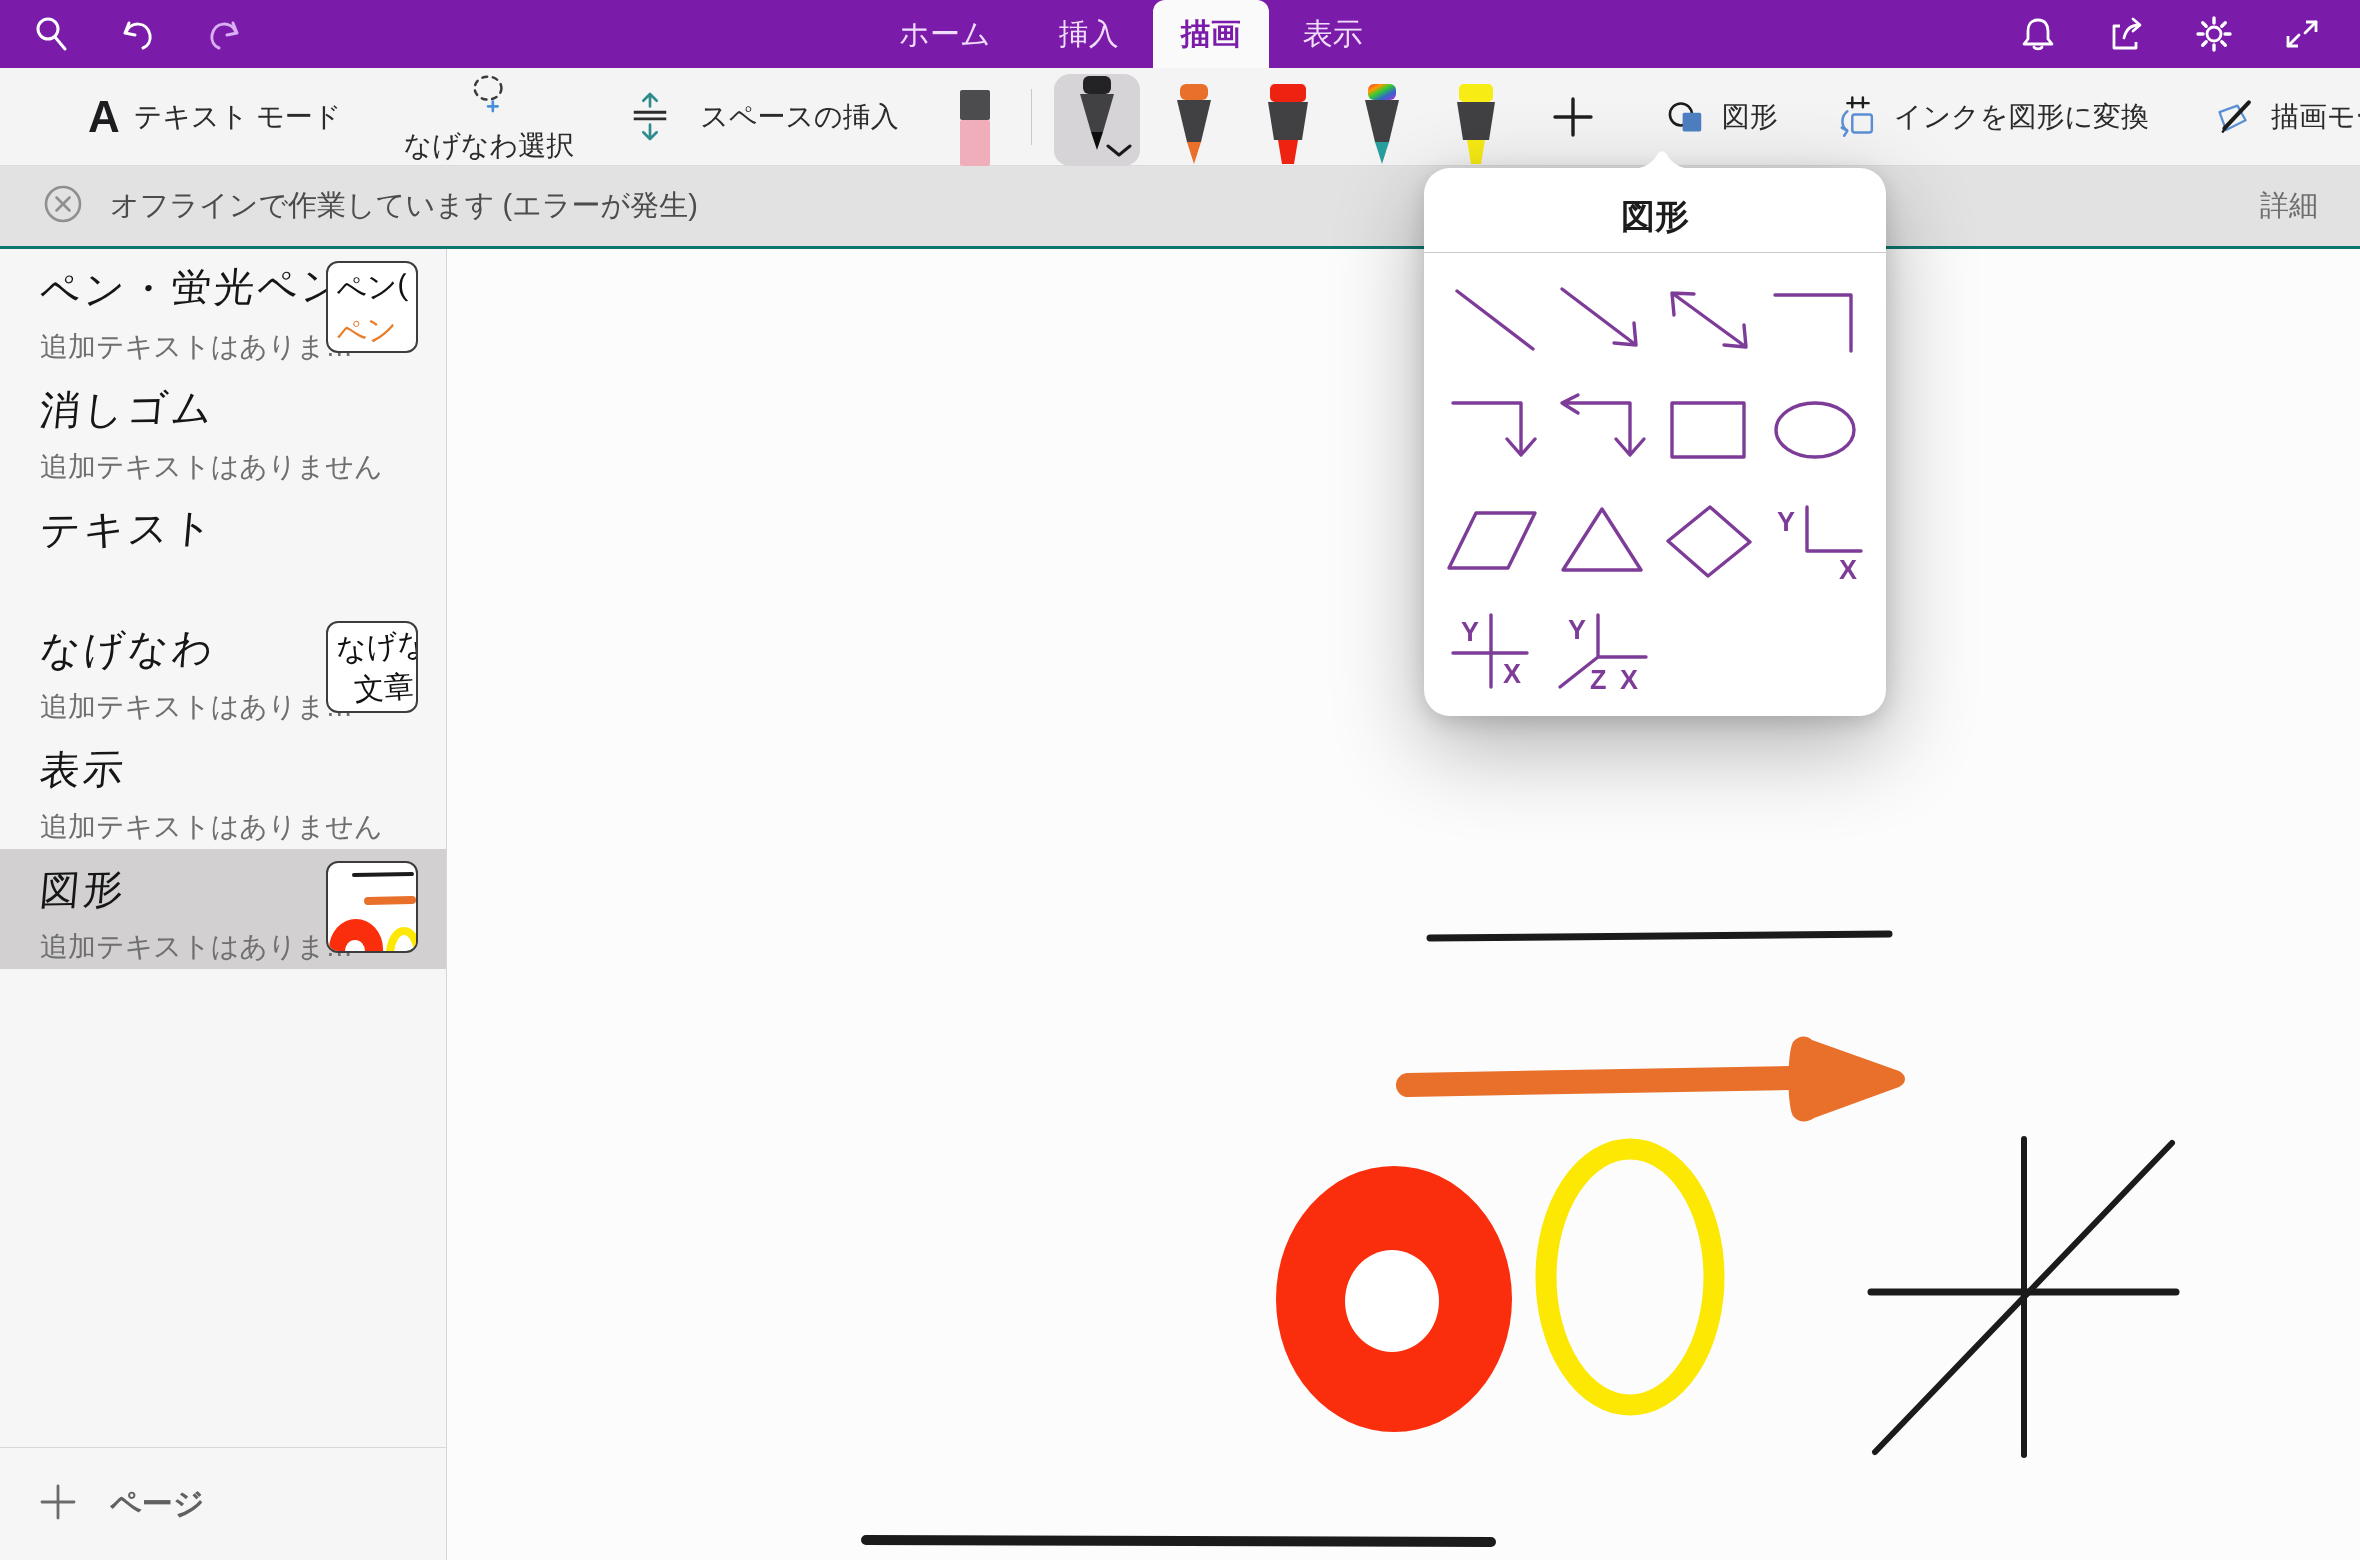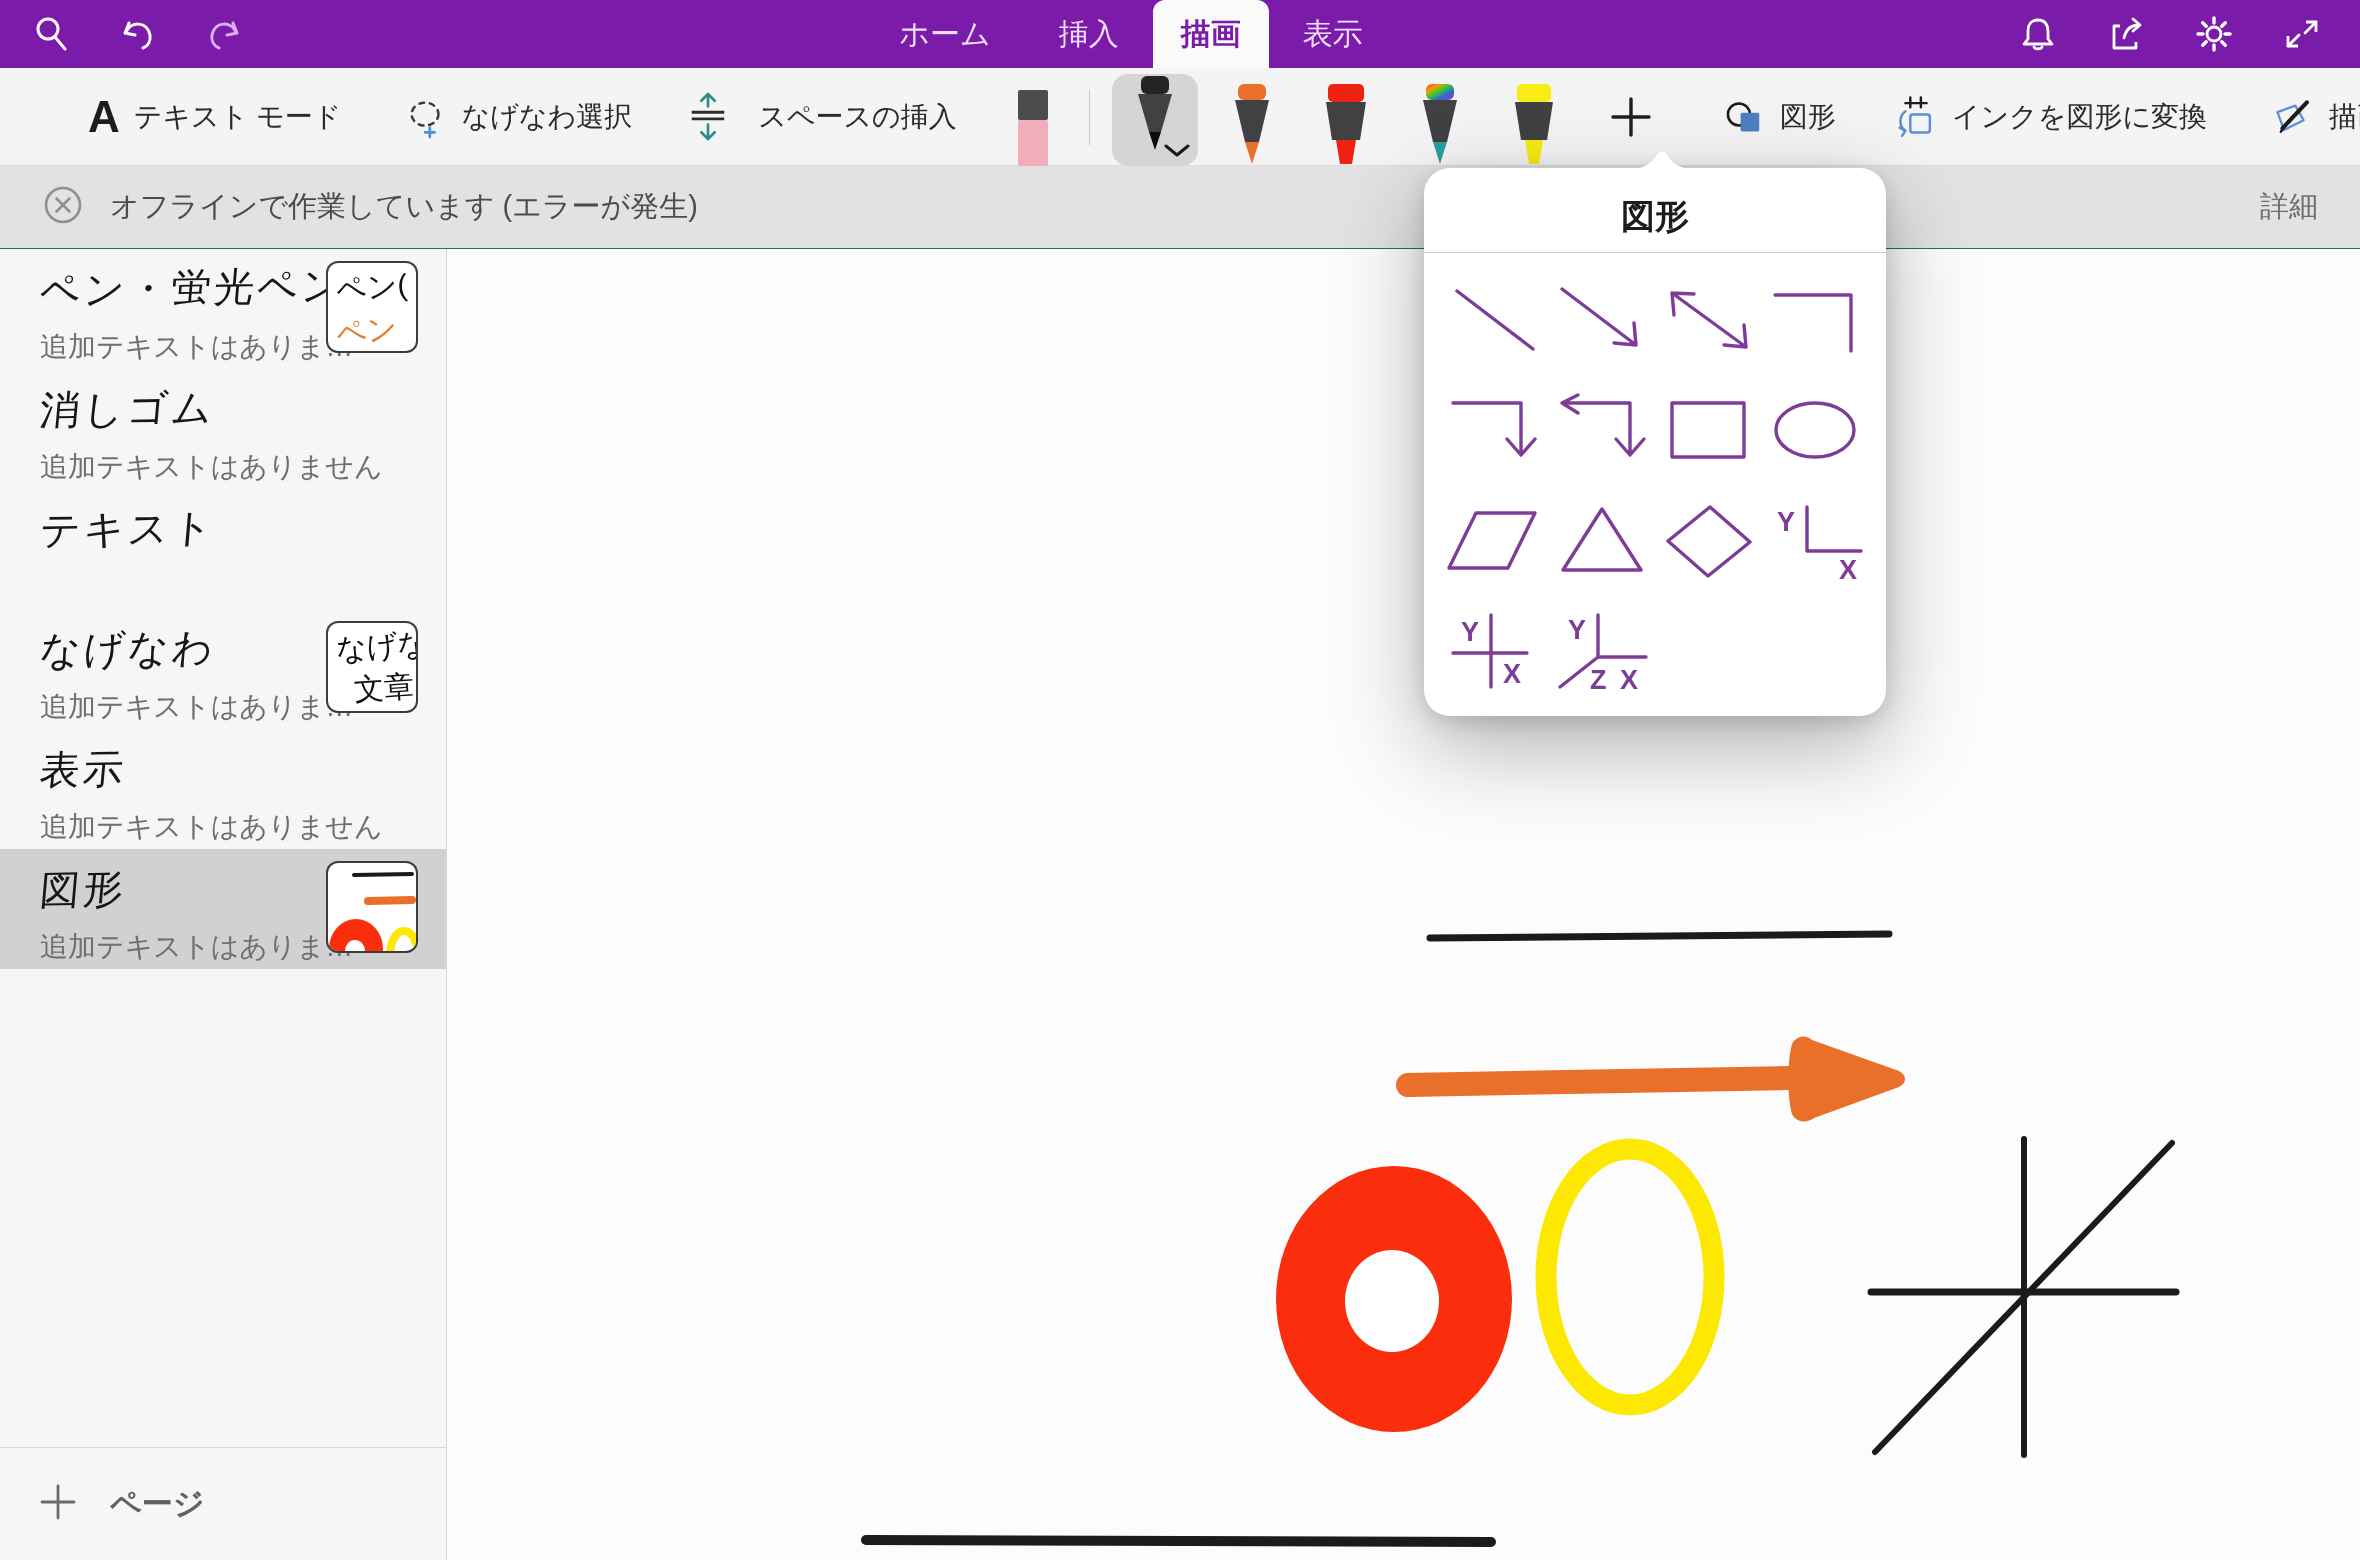--- a/index.html
+++ b/index.html
@@ -24,21 +24,21 @@
   .v-div { width:1px; height:56px; background:#c9c9c9; }
   .a-icon { font-size:44px; font-weight:bold; color:#1d1d1f; line-height:1; }
   .pen-tray { display:flex; align-items:flex-end; height:98px; }
   .pen { display:flex; align-items:flex-end; }
   .pen svg { display:block; }
   .pen-selected-box { width:86px; height:92px; background:#d6d4d6; border-radius:16px; position:relative; display:flex; justify-content:center; align-items:flex-start; margin-top:6px; }
   .pen-selected-box .chev { position:absolute; right:8px; bottom:4px; }
   .plus-btn { width:46px; height:46px; display:flex; align-items:center; justify-content:center; }
 
   
-  .banner { height:83px; background:#e3e2e3; border-bottom:1px solid #0f766e; display:flex; align-items:center; padding:0 42px; position:relative; z-index:3; }
+  .banner { height:83px; background:#e3e2e3; border-bottom:3px solid #0f766e; display:flex; align-items:center; padding:0 42px; position:relative; z-index:3; }
   .banner-msg { font-size:29px; color:#4c4c4c; margin-left:26px; }
   .banner-details { margin-left:auto; font-size:29px; color:#6e6e6e; }
 
   
   .content { display:flex; height:1311px; }
   .sidebar { width:447px; background:#f7f6f7; border-right:1px solid #d6d4d6; display:flex; flex-direction:column; }
   .sb-header { height:86px; display:flex; align-items:center; padding:0 30px; border-bottom:1px solid #e2e0e2; position:relative; }
   .sb-back { color:#8a8a8a; }
   .sb-title { position:absolute; left:0; right:0; text-align:center; font-size:32px; color:#202020; }
   .sb-edit { margin-left:auto; font-size:31px; color:#8b3fd6; position:relative; z-index:1; }
@@ -140,21 +140,21 @@
     </div>
   </div>
 </header>
 
 <div class="ribbon">
   <div class="ribbon-group" style="margin-left:88px;">
     <span class="a-icon">A</span>
     <span class="ribbon-label">テキスト モード</span>
   </div>
 
-  <div class="ribbon-group" style="margin-left:62px;">
+  <div class="ribbon-group" style="margin-left:62px;flex-direction:column;">
     <span class="icon-btn">
       <svg width="46" height="46" viewBox="0 0 46 46">
           <ellipse cx="22" cy="20" rx="14" ry="12" fill="none" stroke="#3a3a3a" stroke-width="2.6" stroke-dasharray="5 6" stroke-linecap="round"></ellipse>
           <path d="M27 34 L27 44 M22 39 L32 39" stroke="#4a90d9" stroke-width="2.8" stroke-linecap="round"></path>
         </svg>
     </span>
     <span class="ribbon-label">なげなわ選択</span>
   </div>
 
   <div class="ribbon-group" style="margin-left:54px;gap:28px;">

